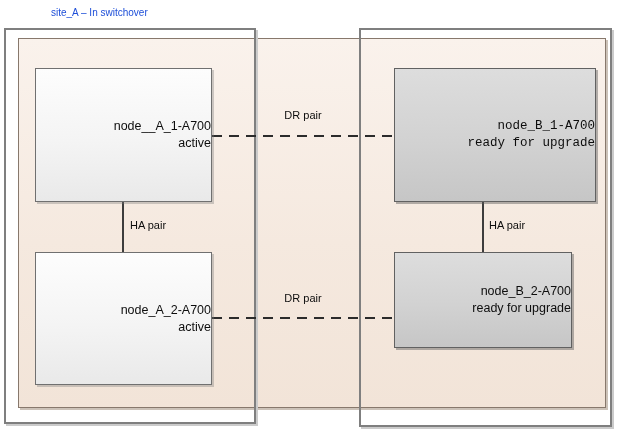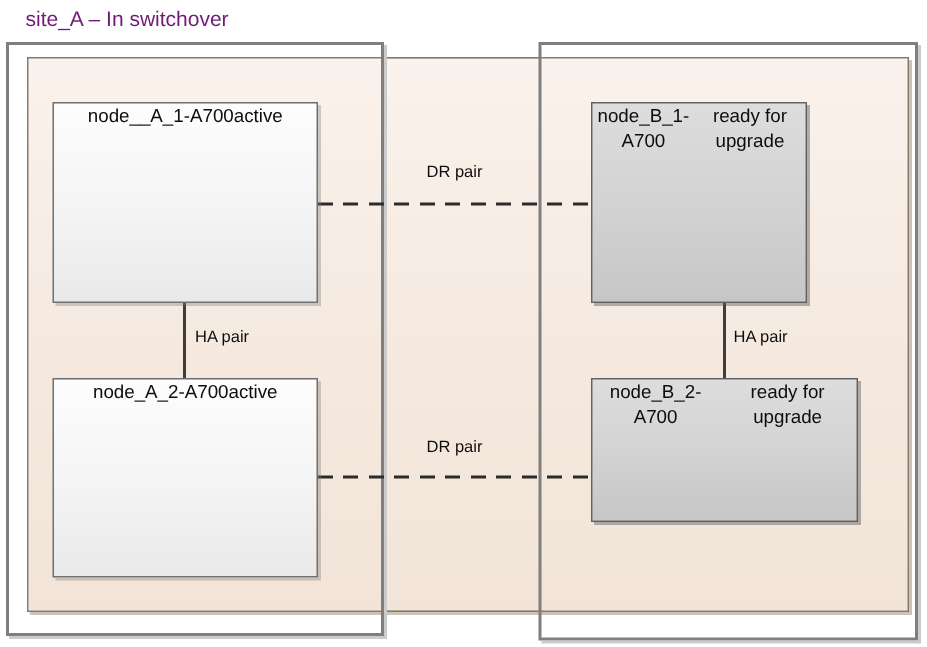--- a/index.html
+++ b/index.html
@@ -34,54 +34,55 @@
     box-shadow: 2px 2px 0 0 #cbcbcb;
   }
   .outer-frame.a { left: 4px;   top: 28px; width: 252px; height: 396px; }
   .outer-frame.b { left: 359px; top: 28px; width: 253px; height: 399px; }
 
   
   .site-title {
     position: absolute;
     top: 4px;
     z-index: 4;
-    font-size: 14px;
+    font-size: 10px;
     line-height: 17px;
-    color: #701a75;
+    color: #1d4ed8;
     white-space: nowrap;
+    margin-left: 34px;
   }
   .site-title.a { left: 17px; }
   .site-title.b { left: 363px; }
 
   
   .node-box {
     position: absolute;
     z-index: 3;
     display: flex;
-    flex-direction: row;
-    align-items: flex-start;
+    flex-direction: column;
+    align-items: flex-end;
     justify-content: center;
     text-align: center;
     font-size: 12.5px;
     line-height: 17px;
     color: #0d0d0d;
   }
   .node-box.active {
     border: 1px solid #707070;
     background: linear-gradient(180deg, #fdfdfd 0%, #f4f4f4 55%, #e9e9e9 100%);
     box-shadow: 2px 2px 0 0 rgba(120,120,120,0.35);
   }
   .node-box.ready {
     border: 1px solid #616161;
     background: linear-gradient(180deg, #dddddd 0%, #d2d2d2 55%, #c6c6c6 100%);
     box-shadow: 2px 2px 0 0 rgba(90,90,90,0.45);
   }
   .node-box.a1 { left: 35px;  top: 68px;  width: 177px; height: 134px; }
   .node-box.a2 { left: 35px;  top: 252px; width: 177px; height: 133px; }
-  .node-box.b1 { left: 394px; top: 68px;  width: 144px; height: 134px; }
+  .node-box.b1 { left: 394px; top: 68px;  width: 202px; height: 134px; font-family: Liberation Mono, monospace; }
   .node-box.b2 { left: 394px; top: 252px; width: 178px; height: 96px; }
 
   
   .ha-line {
     position: absolute;
     z-index: 2;
     width: 2px;
     height: 50px;
     background: #3d3d3d;
   }

